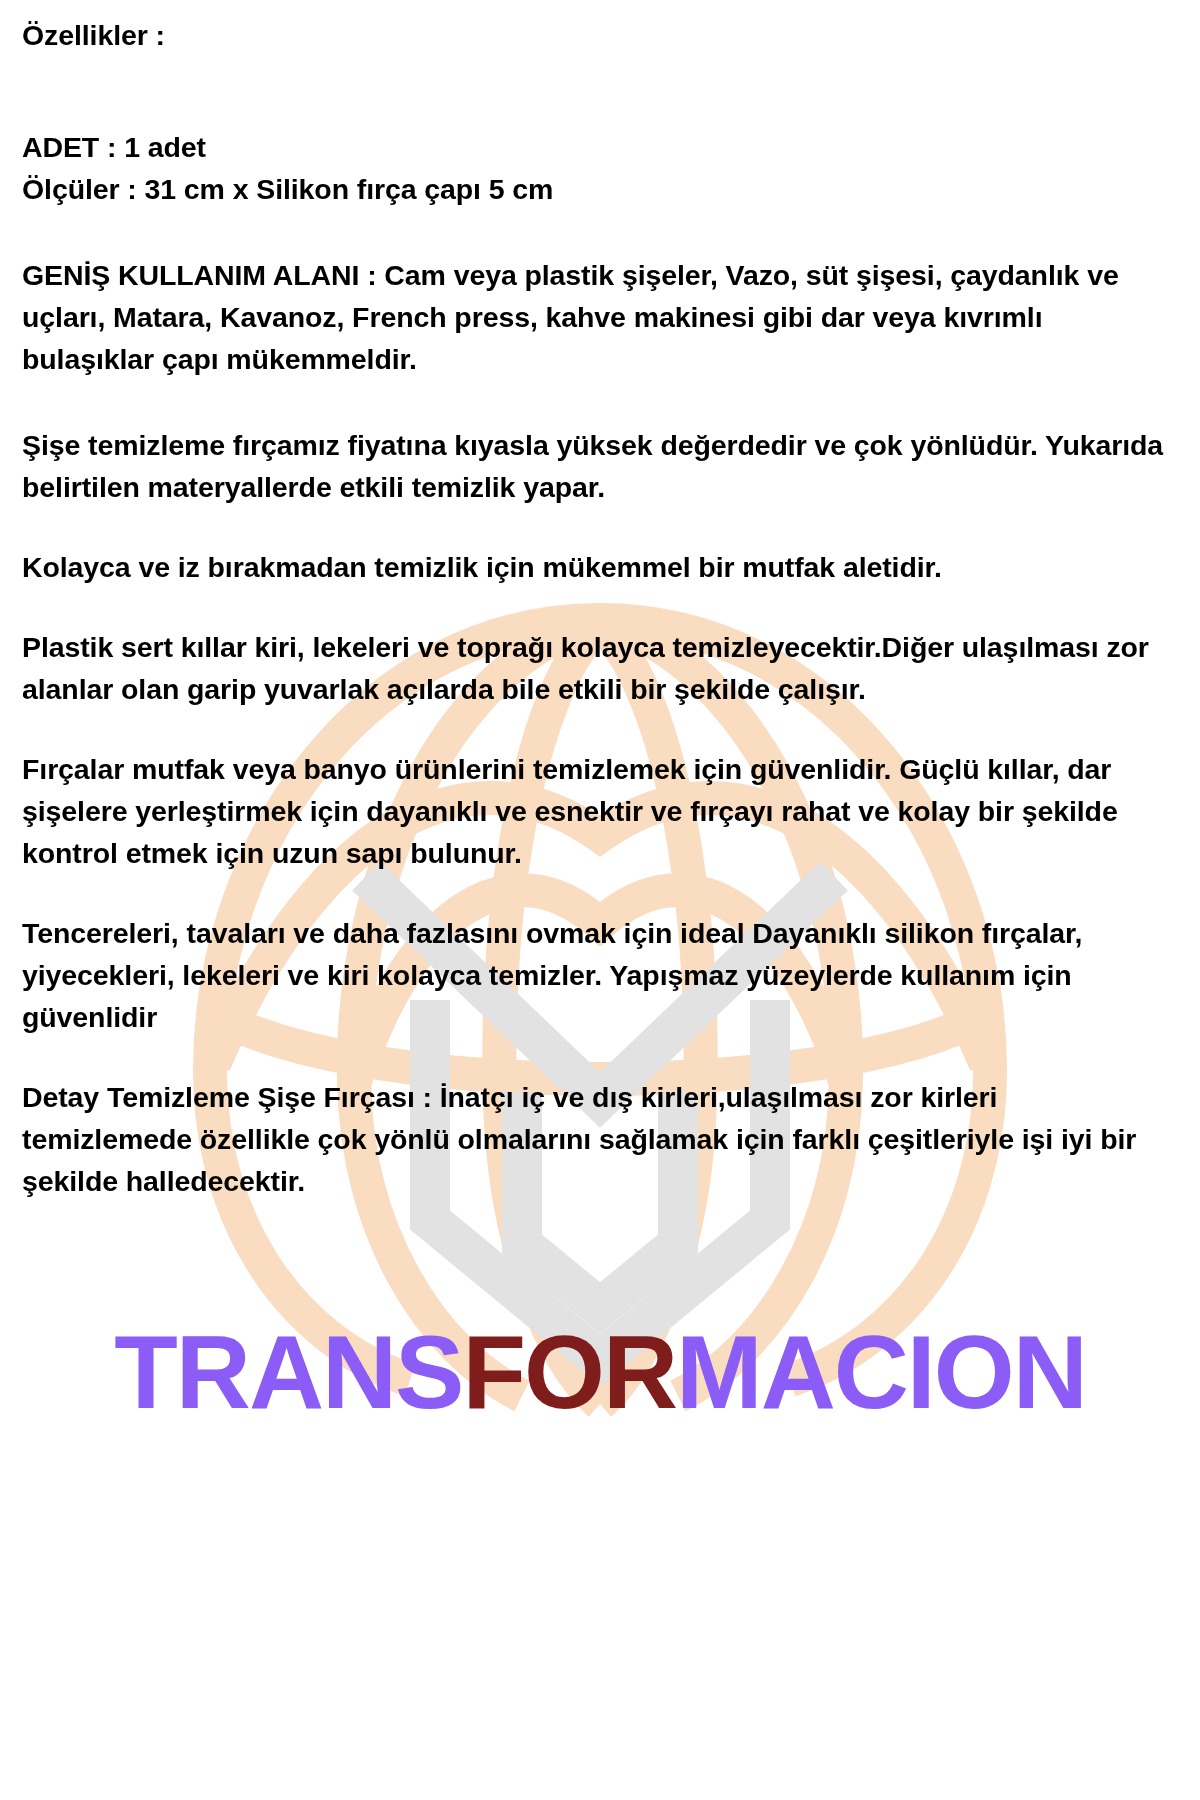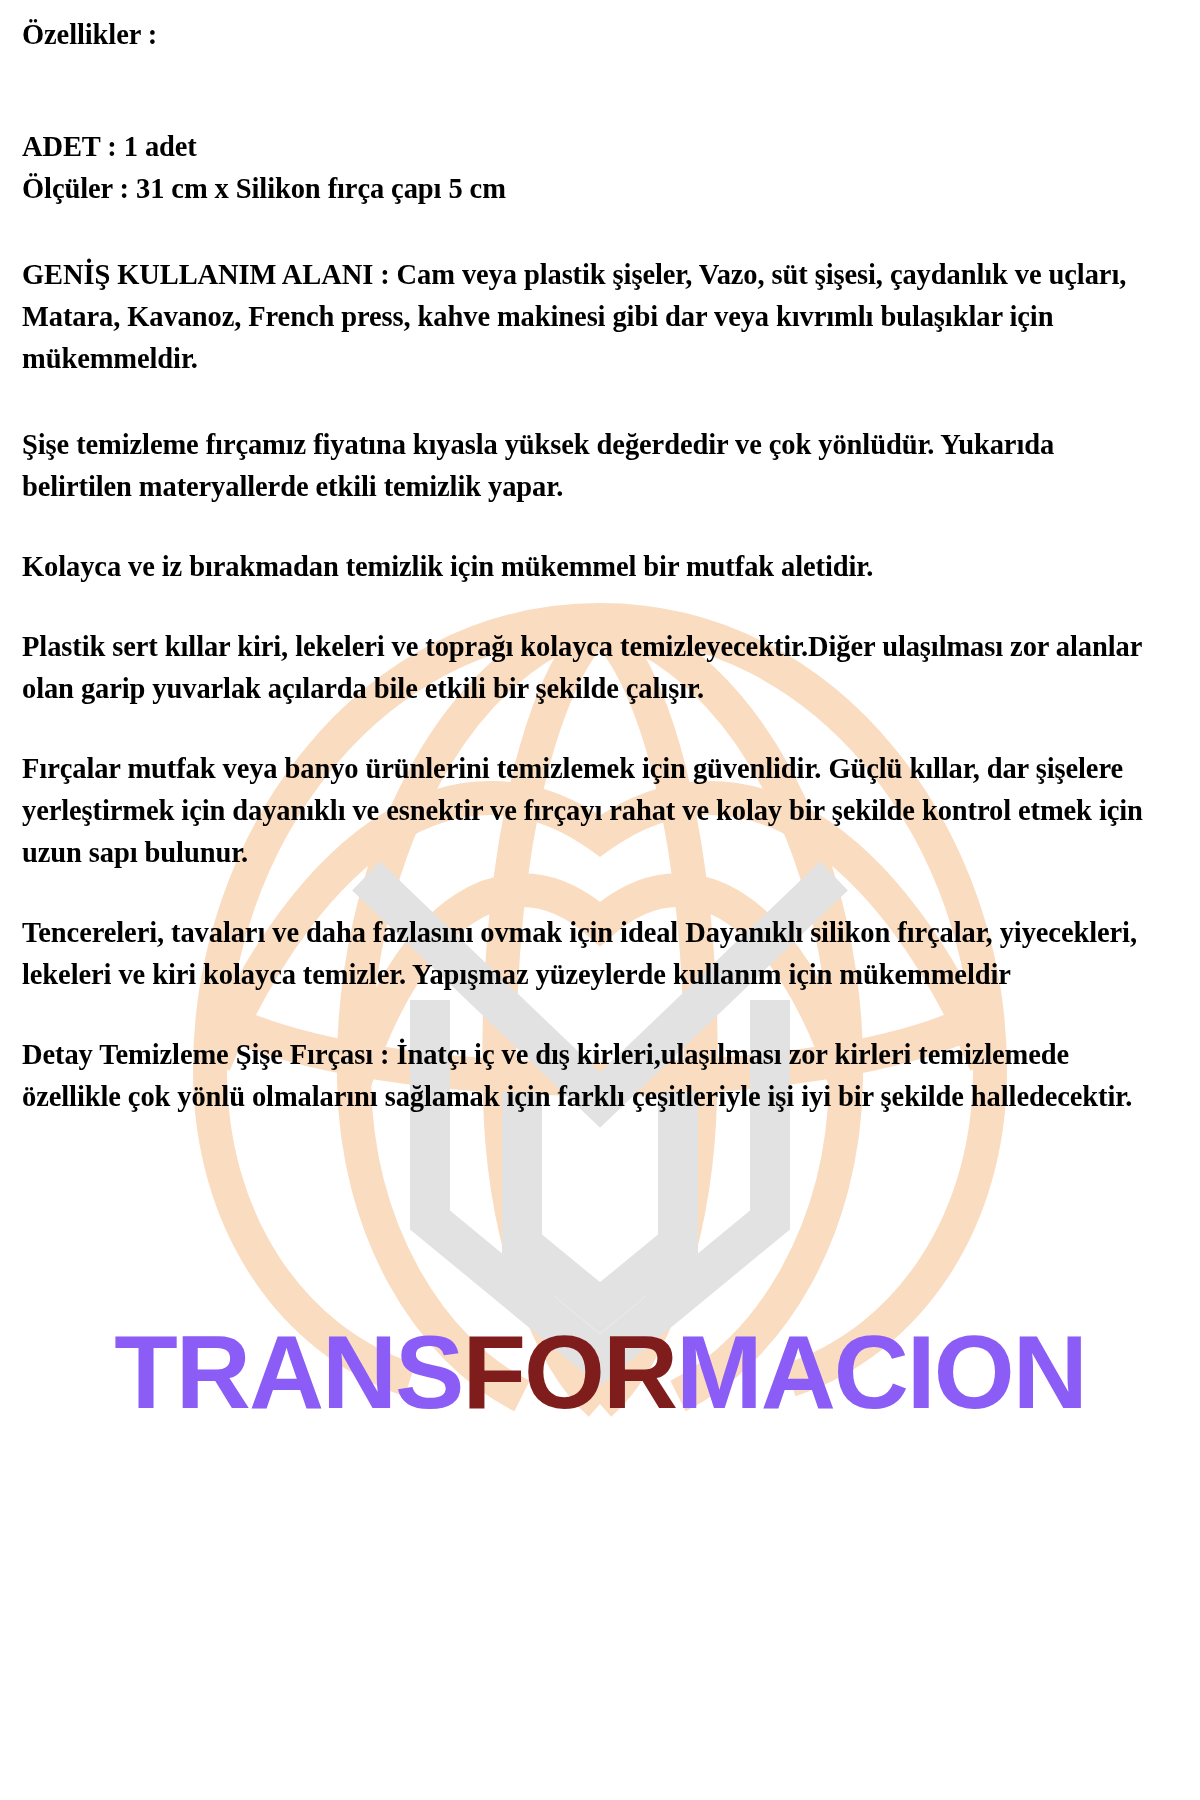--- a/index.html
+++ b/index.html
@@ -59,21 +59,21 @@
     left: 0;
     top: 0;
     width: 1200px;
     z-index: 2;
     padding: 14px 30px 0 22px;
     box-sizing: border-box;
   }
 
   .block {
     color: #000000;
-    font-family: Liberation Serif, serif;
+    font-family: Liberation Sans, sans-serif;
     font-weight: 700;
     font-size: 28.5px;
     line-height: 42px;
     letter-spacing: -0.1px;
     -webkit-font-smoothing: antialiased;
   }
 
   .block.gap-xl  { margin-top: 70px; }
   .block.gap-lg  { margin-top: 44px; }
   .block.gap-md  { margin-top: 38px; }
@@ -116,29 +116,29 @@
     </div>
   </div>
 
   <div class="content">
 
     <div class="block gap-0">Özellikler :</div>
 
     <div class="block gap-xl">ADET : 1 adet</div>
     <div class="block gap-0">Ölçüler : 31 cm x Silikon fırça çapı 5 cm</div>
 
-    <div class="block gap-lg">GENİŞ KULLANIM ALANI : Cam veya plastik şişeler, Vazo, süt şişesi, çaydanlık ve uçları, Matara, Kavanoz, French press, kahve makinesi gibi dar veya kıvrımlı bulaşıklar için mükemmeldir.</div>
+    <div class="block gap-lg">GENİŞ KULLANIM ALANI : Cam veya plastik şişeler, Vazo, süt şişesi, çaydanlık ve uçları, Matara, Kavanoz, French press, kahve makinesi gibi dar veya kıvrımlı bulaşıklar çapı mükemmeldir.</div>
 
     <div class="block gap-lg">Şişe temizleme fırçamız fiyatına kıyasla yüksek değerdedir ve çok yönlüdür. Yukarıda belirtilen materyallerde etkili temizlik yapar.</div>
 
     <div class="block gap-md">Kolayca ve iz bırakmadan temizlik için mükemmel bir mutfak aletidir.</div>
 
     <div class="block gap-md">Plastik sert kıllar kiri, lekeleri ve toprağı kolayca temizleyecektir.Diğer ulaşılması zor alanlar olan garip yuvarlak açılarda bile etkili bir şekilde çalışır.</div>
 
     <div class="block gap-md">Fırçalar mutfak veya banyo ürünlerini temizlemek için güvenlidir. Güçlü kıllar, dar şişelere yerleştirmek için dayanıklı ve esnektir ve fırçayı rahat ve kolay bir şekilde kontrol etmek için uzun sapı bulunur.</div>
 
 
-    <div class="block gap-md">Tencereleri, tavaları ve daha fazlasını ovmak için ideal Dayanıklı silikon fırçalar, yiyecekleri, lekeleri ve kiri kolayca temizler. Yapışmaz yüzeylerde kullanım için mükemmeldir</div>
+    <div class="block gap-md">Tencereleri, tavaları ve daha fazlasını ovmak için ideal Dayanıklı silikon fırçalar, yiyecekleri, lekeleri ve kiri kolayca temizler. Yapışmaz yüzeylerde kullanım için güvenlidir</div>
 
     <div class="block gap-md">Detay Temizleme Şişe Fırçası : İnatçı iç ve dış kirleri,ulaşılması zor kirleri temizlemede özellikle çok yönlü olmalarını sağlamak için farklı çeşitleriyle işi iyi bir şekilde halledecektir.</div>
 
   </div>
 </div>
 
 </body></html>

